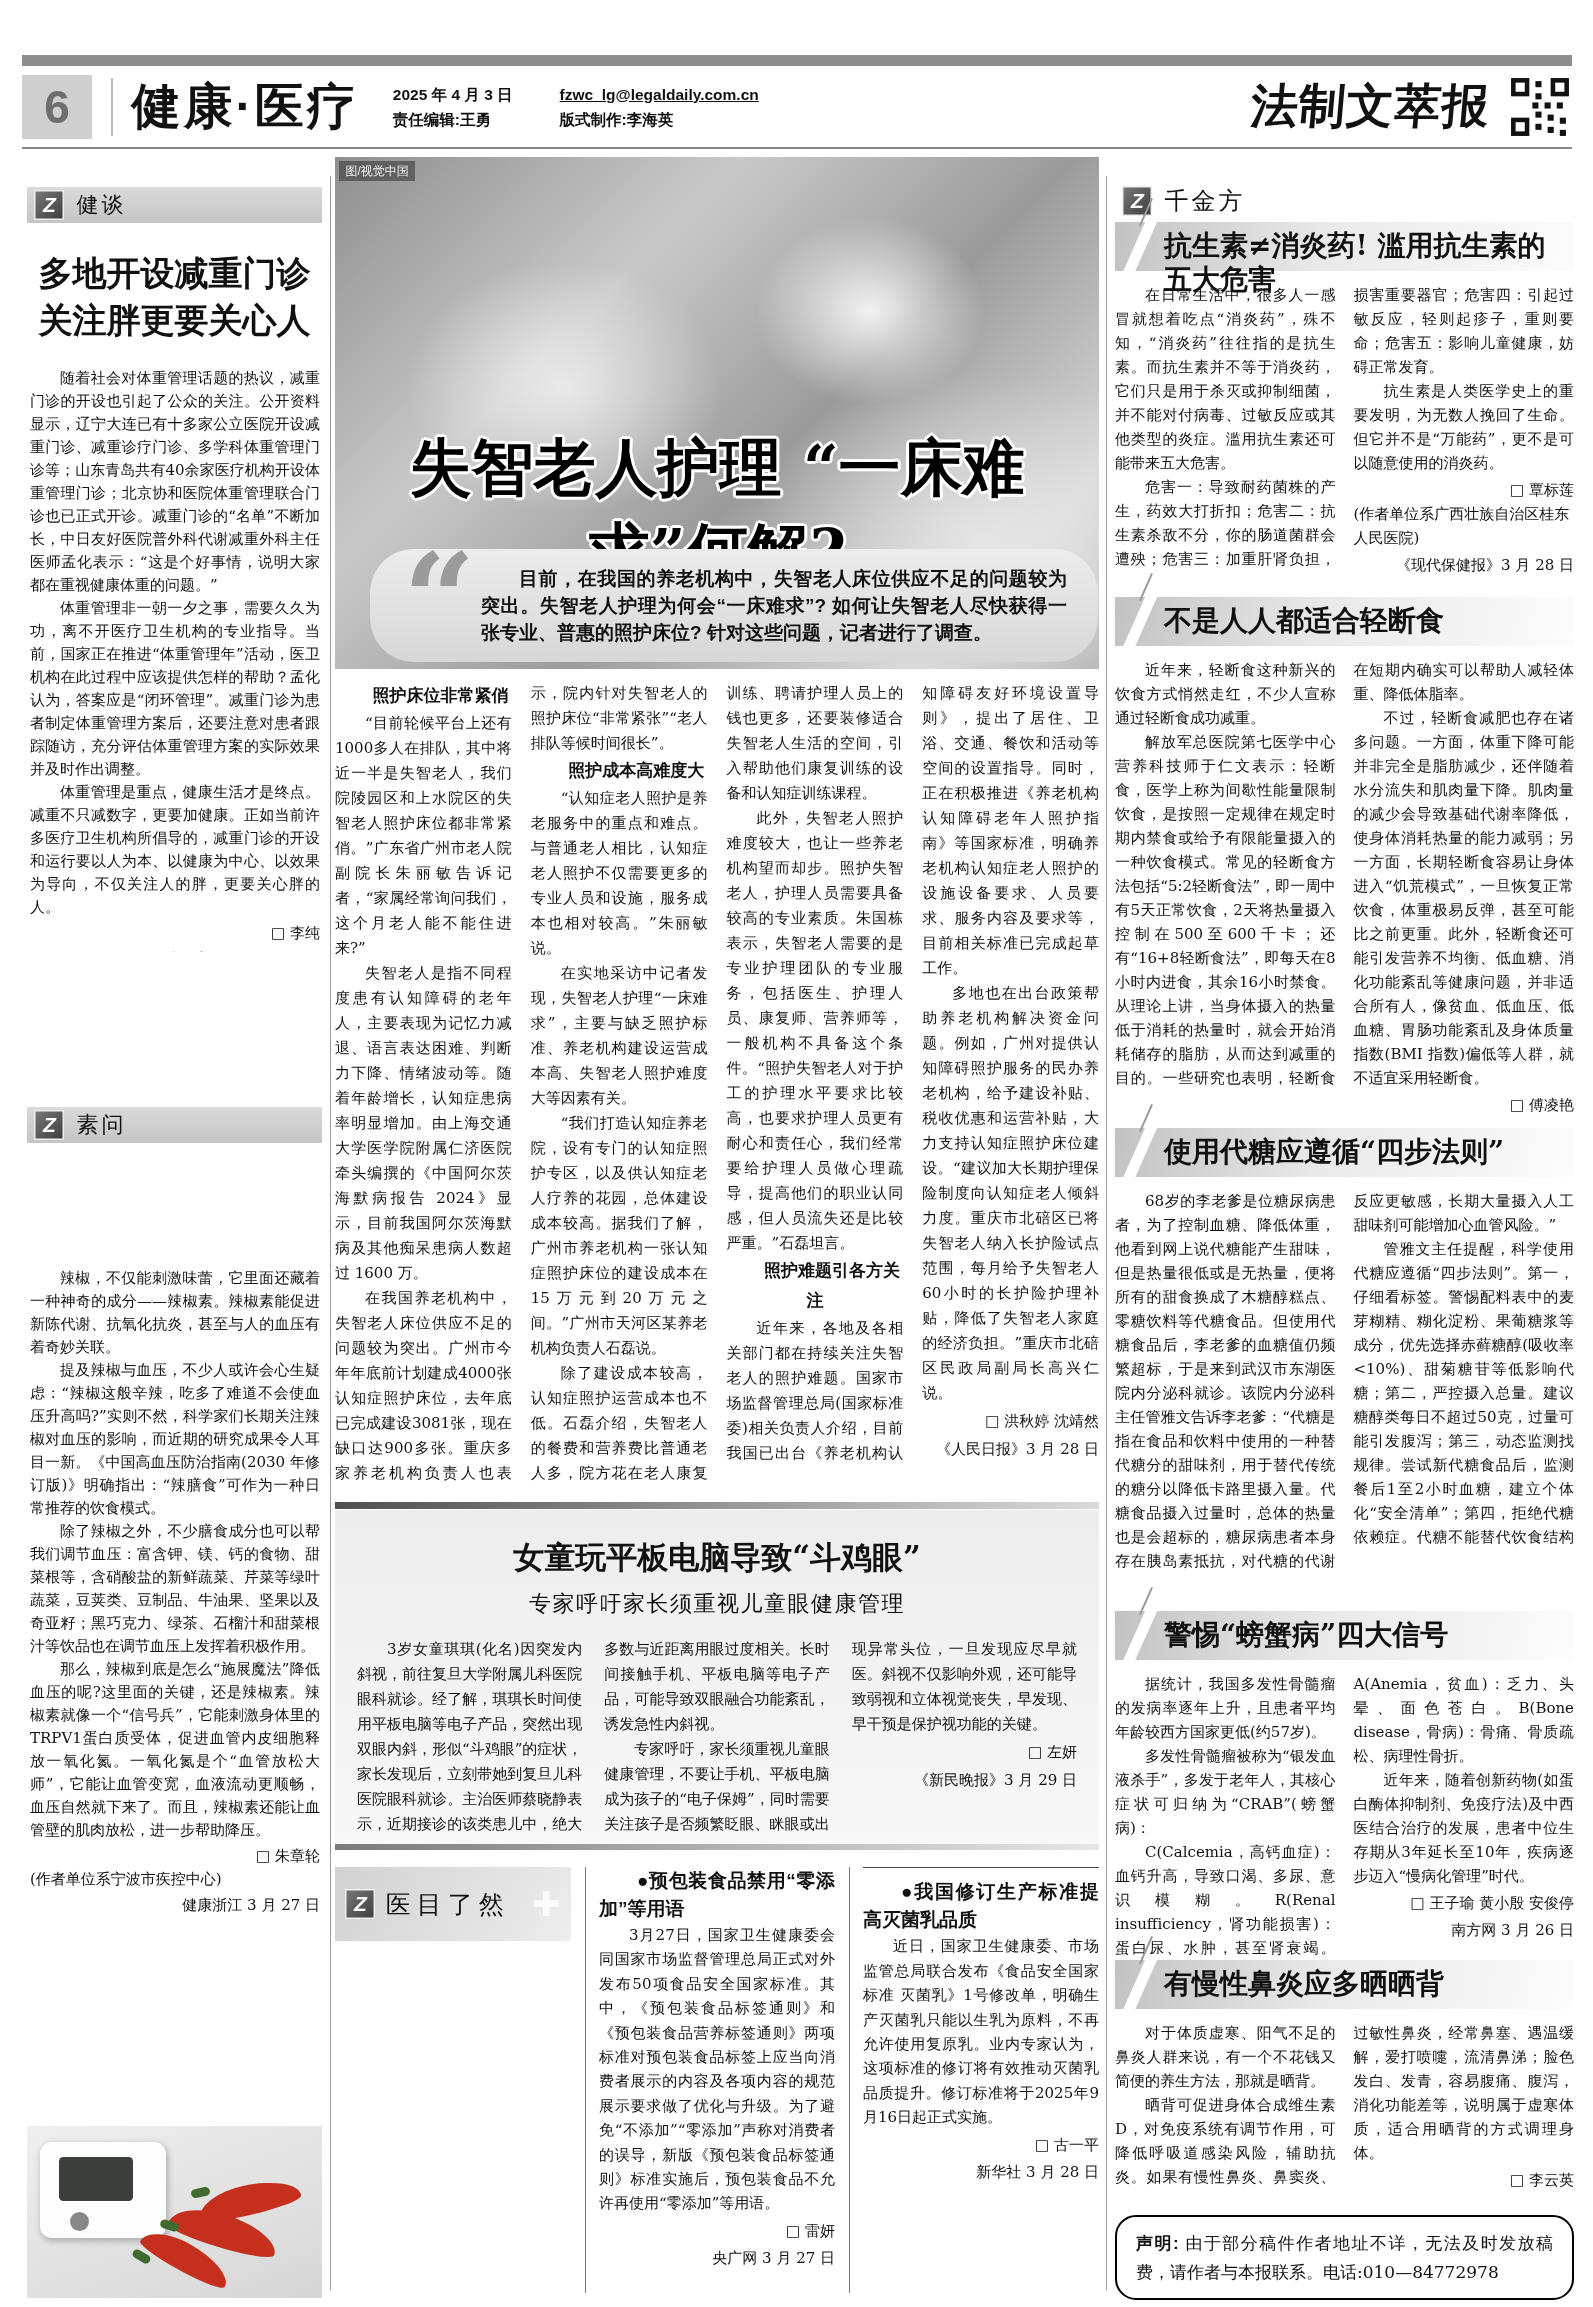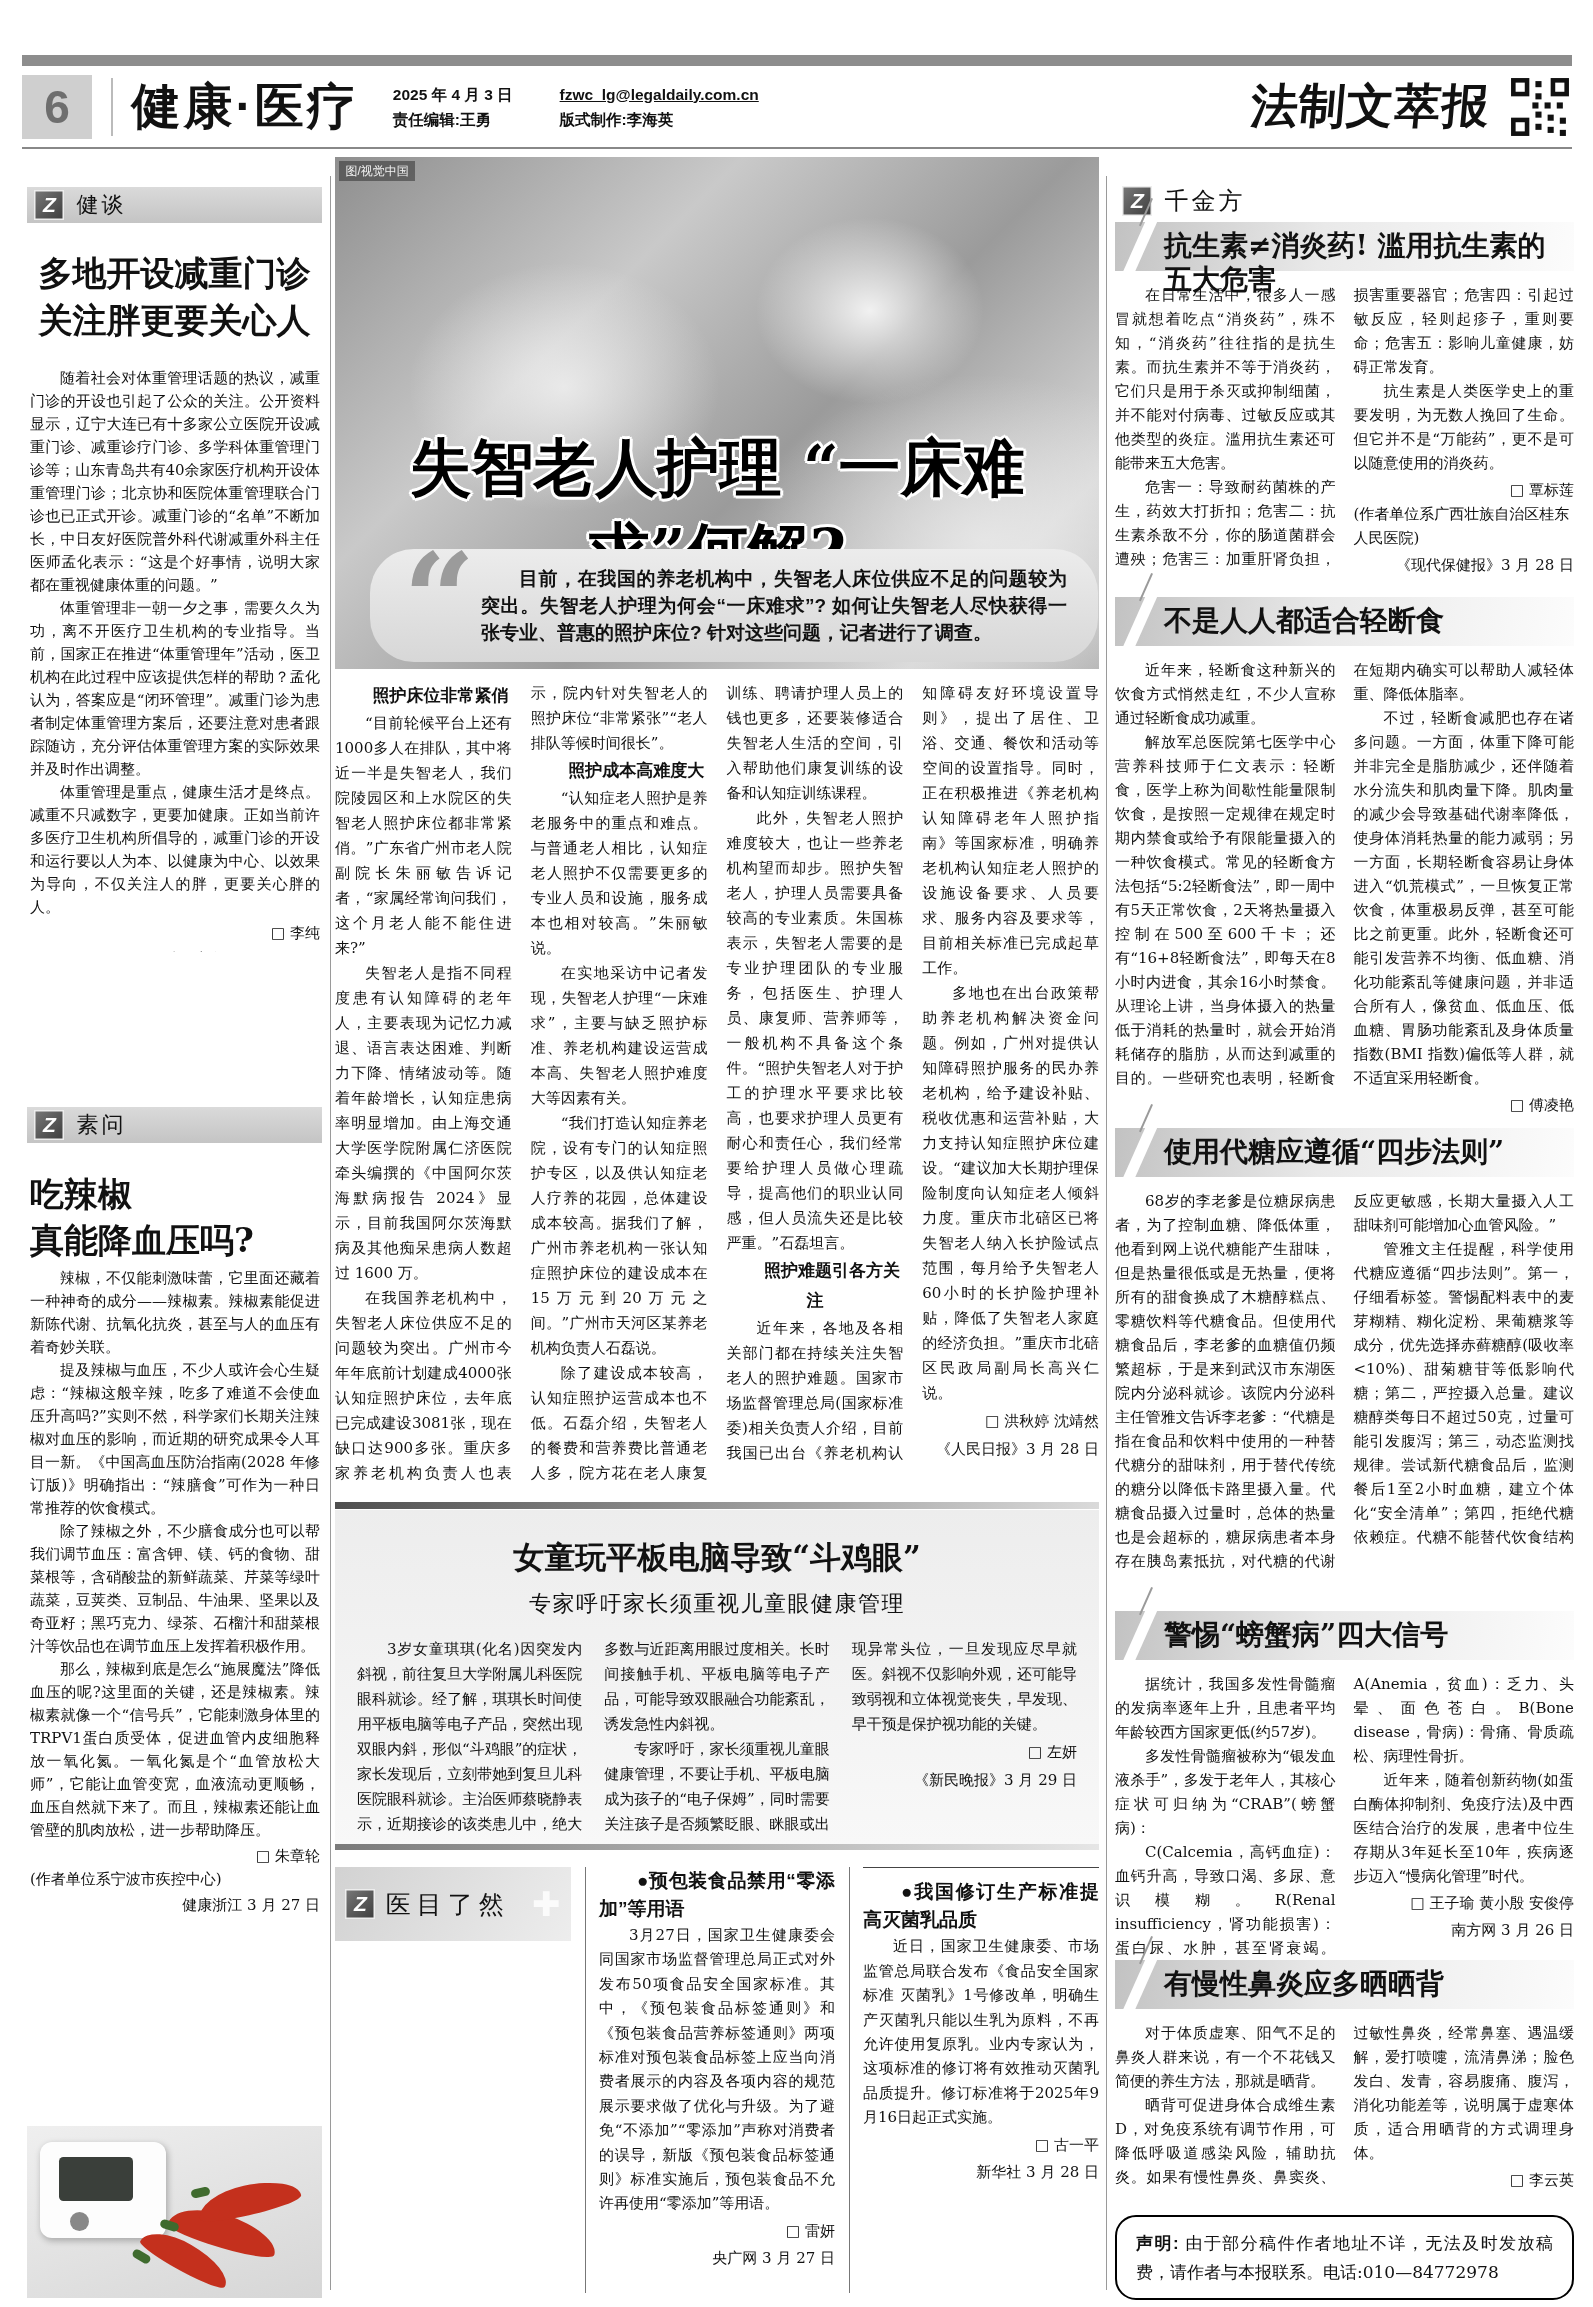--- a/index.html
+++ b/index.html
@@ -187,27 +187,23 @@
     <p>体重管理非一朝一夕之事，需要久久为功，离不开医疗卫生机构的专业指导。当前，国家正在推进“体重管理年”活动，医卫机构在此过程中应该提供怎样的帮助？孟化认为，答案应是“闭环管理”。减重门诊为患者制定体重管理方案后，还要注意对患者跟踪随访，充分评估体重管理方案的实际效果并及时作出调整。</p>
     <p>体重管理是重点，健康生活才是终点。减重不只减数字，更要加健康。正如当前许多医疗卫生机构所倡导的，减重门诊的开设和运行要以人为本、以健康为中心、以效果为导向，不仅关注人的胖，更要关心胖的人。</p>
     <span class="byline">□ 李纯</span>
     <span class="byline">中国新闻网 3 月 26 日</span>
   </div>
 
   <div class="sw-badge badge bar">
     <span class="zlogo">Z</span>
     <span class="badge-label">素问</span>
   </div>
-  <div class="sw-head">
-    <div>吃辣椒</div>
-    <div>真能降血压吗?</div>
-  </div>
   <div class="sw-body body-text">
     <p>辣椒，不仅能刺激味蕾，它里面还藏着一种神奇的成分——辣椒素。辣椒素能促进新陈代谢、抗氧化抗炎，甚至与人的血压有着奇妙关联。</p>
-    <p>提及辣椒与血压，不少人或许会心生疑虑：“辣椒这般辛辣，吃多了难道不会使血压升高吗?”实则不然，科学家们长期关注辣椒对血压的影响，而近期的研究成果令人耳目一新。《中国高血压防治指南(2028 年修订版)》明确指出：“辣膳食”可作为一种日常推荐的饮食模式。</p>
+    <p>提及辣椒与血压，不少人或许会心生疑虑：“辣椒这般辛辣，吃多了难道不会使血压升高吗?”实则不然，科学家们长期关注辣椒对血压的影响，而近期的研究成果令人耳目一新。《中国高血压防治指南(2030 年修订版)》明确指出：“辣膳食”可作为一种日常推荐的饮食模式。</p>
     <p>除了辣椒之外，不少膳食成分也可以帮我们调节血压：富含钾、镁、钙的食物、甜菜根等，含硝酸盐的新鲜蔬菜、芹菜等绿叶蔬菜，豆荚类、豆制品、牛油果、坚果以及奇亚籽；黑巧克力、绿茶、石榴汁和甜菜根汁等饮品也在调节血压上发挥着积极作用。</p>
     <p>那么，辣椒到底是怎么“施展魔法”降低血压的呢?这里面的关键，还是辣椒素。辣椒素就像一个“信号兵”，它能刺激身体里的TRPV1蛋白质受体，促进血管内皮细胞释放一氧化氮。一氧化氮是个“血管放松大师”，它能让血管变宽，血液流动更顺畅，血压自然就下来了。而且，辣椒素还能让血管壁的肌肉放松，进一步帮助降压。</p>
     <span class="byline">□ 朱章轮</span>
     <span class="affil">(作者单位系宁波市疾控中心)</span>
     <span class="byline">健康浙江 3 月 27 日</span>
   </div>
 
   <div class="chili-photo">
     <div class="bpm">
       <div class="bpm-screen"></div>

